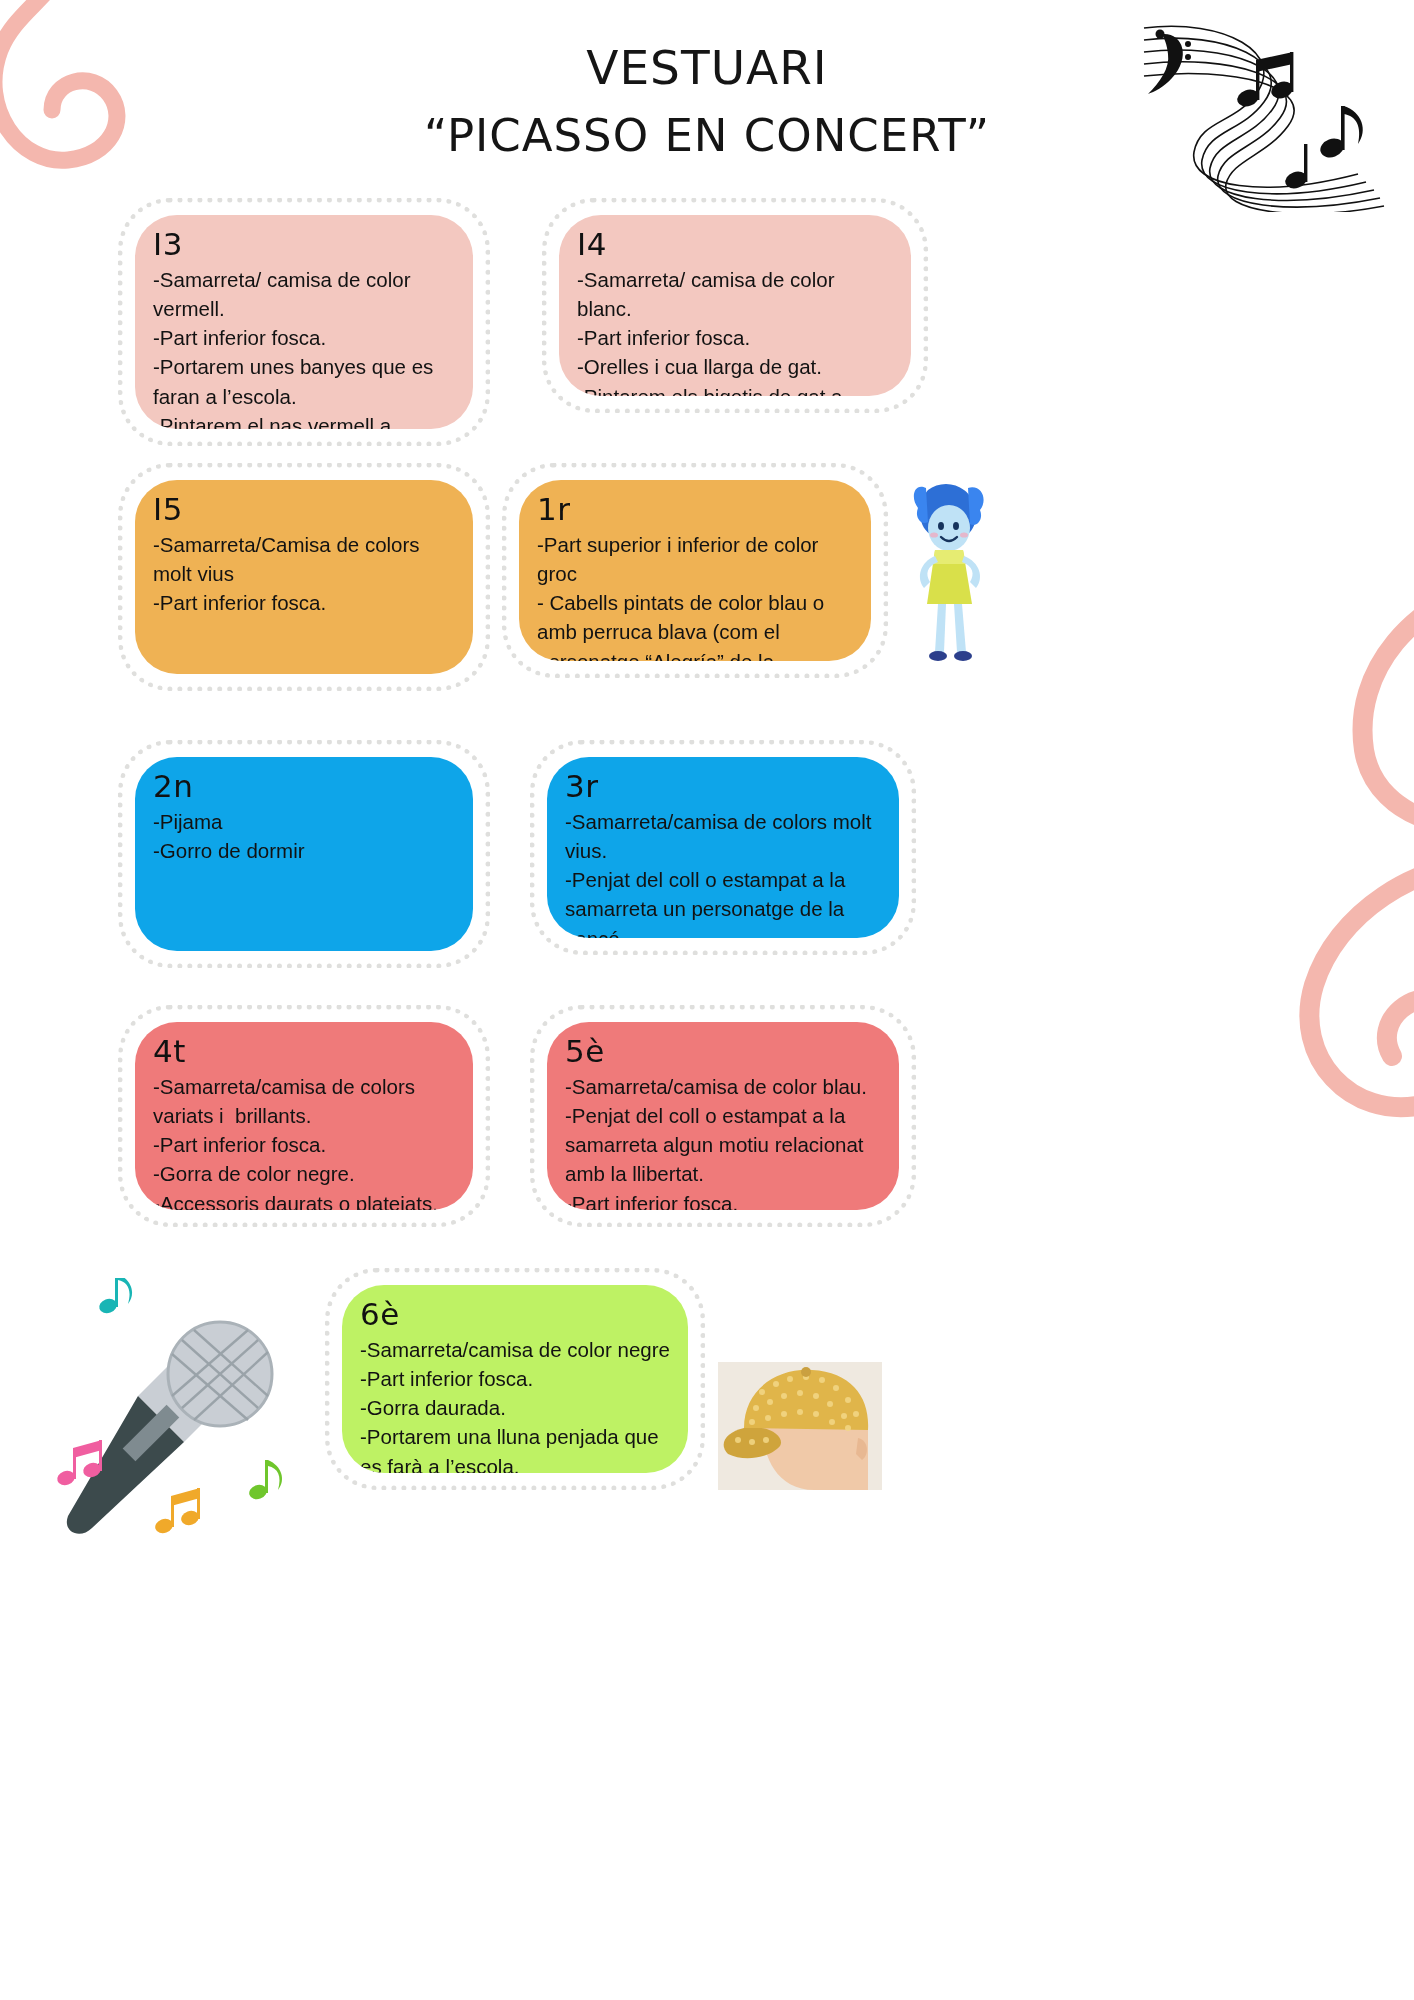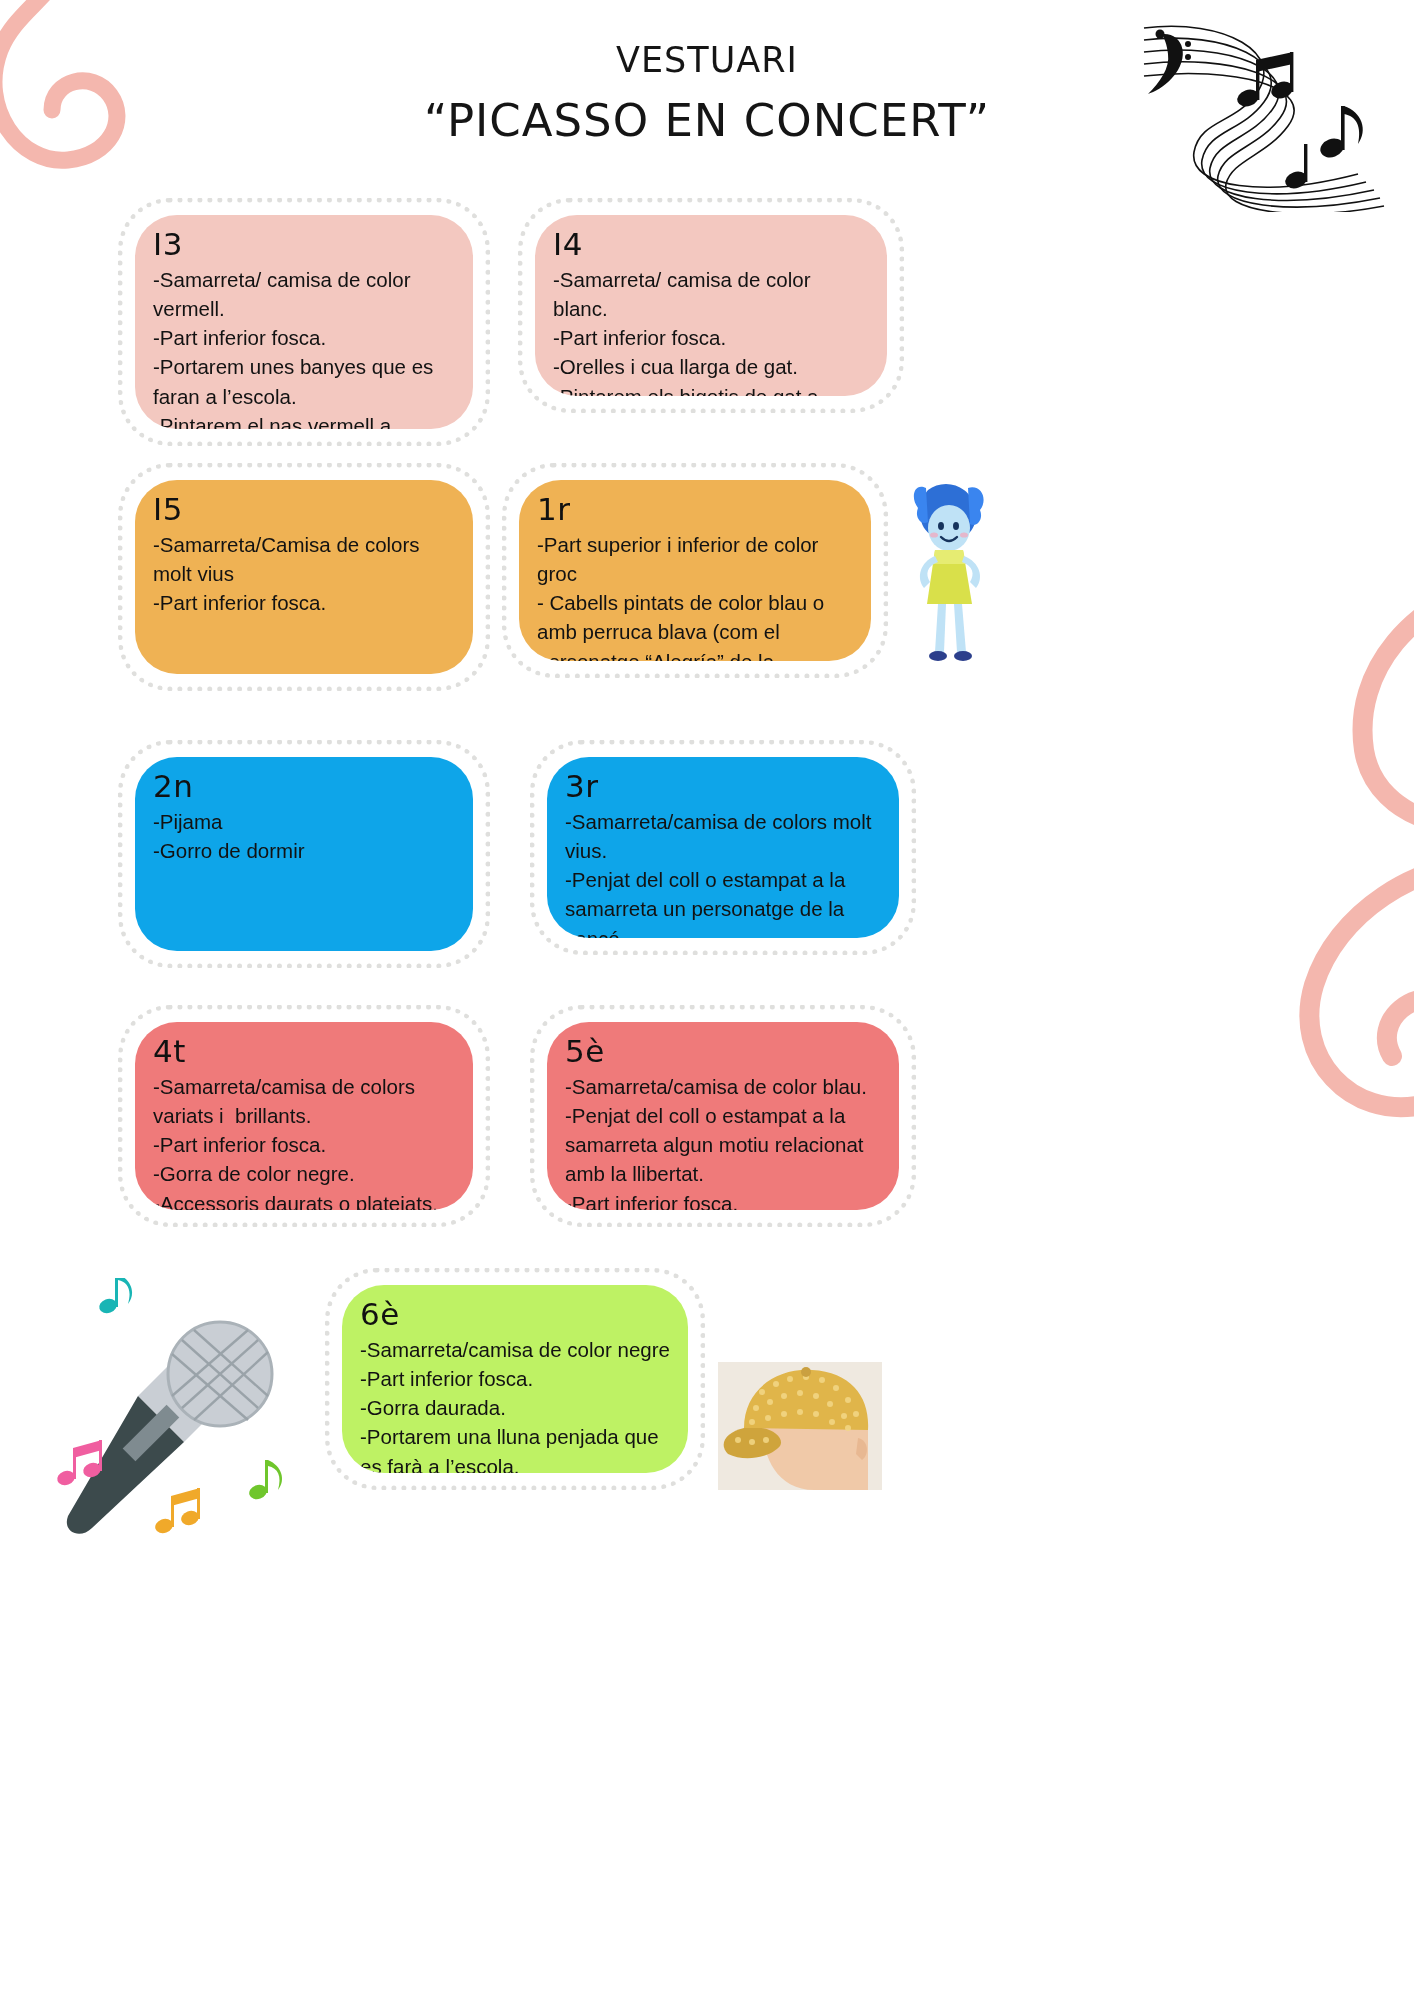--- a/index.html
+++ b/index.html
@@ -37,21 +37,21 @@
               overflow:hidden; background:#ffffff; }
 
   
   .title-block {
     position: absolute;
     left: 0; top: 40px;
     width: 1414px;
     text-align: center;
   }
   .title-line1 {
-    font-size: 35px;
+    font-size: 47px;
     letter-spacing: 1px;
     color: #151515;
     font-weight: 400;
     font-family: "DejaVu Sans", sans-serif;
   }
   .title-line2 {
     font-size: 45px;
     letter-spacing: 1px;
     color: #151515;
     font-weight: 400;
@@ -91,21 +91,21 @@
   }
   .card-lines div { white-space: pre-wrap; }
 
   
   #w-i3 { left: 118px;  top: 198px;  width: 372px; height: 248px; }
   #w-i5 { left: 118px;  top: 463px;  width: 372px; height: 228px; }
   #w-2n { left: 118px;  top: 740px;  width: 372px; height: 228px; }
   #w-4t { left: 118px;  top: 1005px; width: 372px; height: 222px; }
 
   
-  #w-i4 { left: 518px;  top: 198px;  width: 386px; height: 215px; }
+  #w-i4 { left: 542px;  top: 198px;  width: 386px; height: 215px; }
   #w-1r { left: 502px;  top: 463px;  width: 386px; height: 215px; }
   #w-3r { left: 530px;  top: 740px;  width: 386px; height: 215px; }
   #w-5e { left: 530px;  top: 1005px; width: 386px; height: 222px; }
 
   
   #w-6e { left: 325px;  top: 1268px; width: 380px; height: 222px; }
 
   .c-pink   { background: #f3c8c0; }
   .c-orange { background: #efb254; }
   .c-teal   { background: #0ea5e9; }

